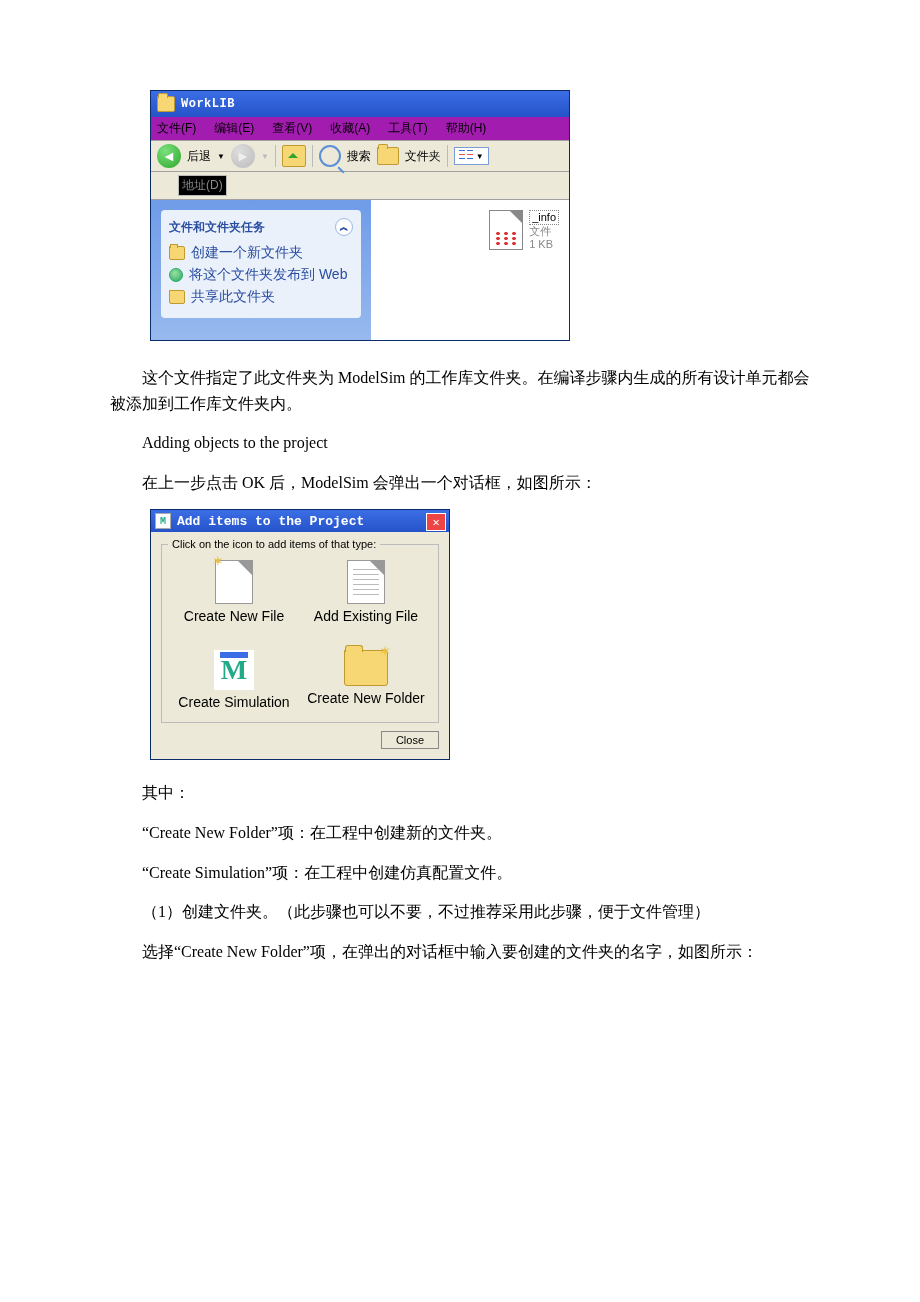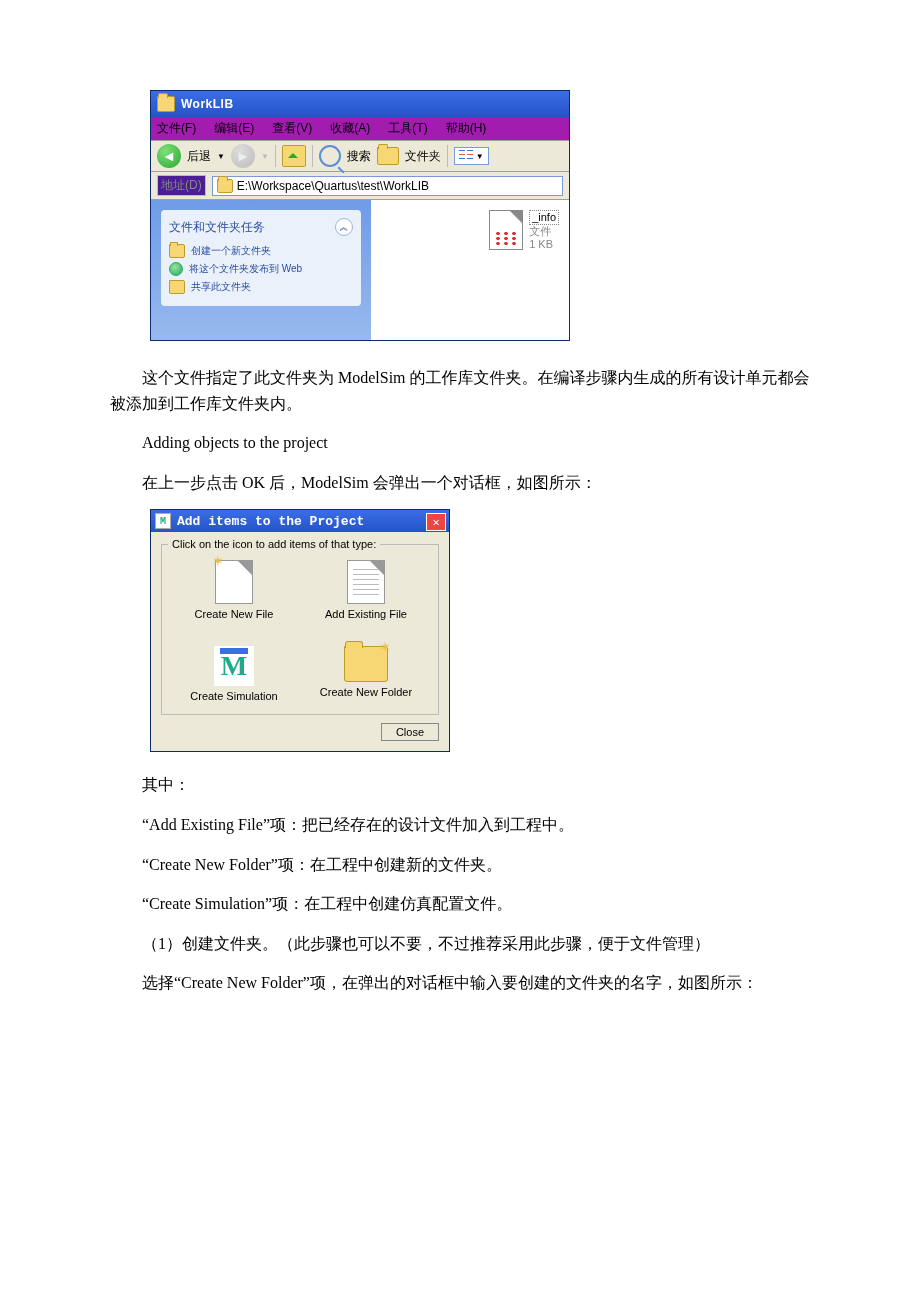--- a/index.html
+++ b/index.html
@@ -40,21 +40,21 @@
     position: relative;
   }
   .explorer .titlebar .folder-glyph::before {
     content: ""; position: absolute; top: -4px; left: 0;
     width: 8px; height: 4px; background: #f7d774;
     border: 1px solid #c19a2e; border-bottom: none;
     border-radius: 2px 2px 0 0;
   }
   .explorer .titlebar .title {
     font-weight: bold;
-    font-family: Liberation Sans, sans-serif;
+    font-family: Liberation Mono, monospace;
     letter-spacing: 0.5px;
   }
   .explorer .menubar {
     background: #a21caf;
     border-bottom: 1px solid #a0a0a0;
     padding: 3px 6px;
     display: flex;
     gap: 18px;
   }
   .explorer .toolbar {
@@ -118,22 +118,23 @@
   .views-btn .drop { font-size: 8px; }
   .explorer .addressbar {
     background: #ece9d8;
     border-bottom: 1px solid #a0a0a0;
     padding: 3px 6px;
     display: flex;
     align-items: center;
     gap: 6px;
   }
   .addressbar .label {
-    border: 1px solid #bbb; background: #4c1d95; padding: 1px 3px;
+    border: 1px solid #bbb; background: #000000; padding: 1px 3px;
     color: #888;
+    margin-left: 21px;
   }
   .addressbar .field {
     flex: 1; background: #fff; border: 1px solid #7a9cd4;
     padding: 2px 4px; display: flex; align-items: center; gap: 4px;
     font-family: "Microsoft Sans Serif", sans-serif;
   }
   .explorer .body {
     display: flex;
     background: #fff;
     min-height: 140px;
@@ -143,31 +144,31 @@
     background: linear-gradient(#6f9be8, #97b9ee);
     padding: 10px;
   }
   .tasks-box {
     background: #eaf1fb;
     border-radius: 4px;
     padding: 8px 8px 10px 8px;
   }
   .tasks-box .hdr {
     display: flex; justify-content: space-between; align-items: center;
-    color: #2a4da0; font-weight: normal; padding-bottom: 6px; text-align: center;
+    color: #2a4da0; font-weight: bold; padding-bottom: 6px; text-align: center;
   }
   .tasks-box .hdr .chev {
     width: 16px; height: 16px; border: 1px solid #9db7e0;
     border-radius: 50%; background: #fff; font-size: 9px;
     display: flex; align-items: center; justify-content: center;
     color: #2a4da0;
   }
   .tasks-box .task {
     display: flex; align-items: center; gap: 6px;
-    color: #2a4da0; font-size: 10px; padding: 2px 0;
+    color: #2a4da0; font-size: 14px; padding: 2px 0;
   }
   .tasks-box .task .ico { width: 14px; height: 12px; }
   .tasks-box .task .ico.folder { background:#f7d774; border:1px solid #c19a2e; border-radius:0 2px 2px 2px; position:relative;}
   .tasks-box .task .ico.folder::before {content:"";position:absolute;top:-3px;left:0;width:6px;height:3px;background:#f7d774;border:1px solid #c19a2e;border-bottom:none;}
   .tasks-box .task .ico.globe { width:12px;height:12px;border:1px solid #2a6; border-radius:50%; background:radial-gradient(circle at 40% 35%, #9de09d, #2a6);}
   .tasks-box .task .ico.share { background:#f7d774; border:1px solid #c19a2e; border-radius:0 2px 2px 2px;}
   .files-area { flex:1; padding: 10px; }
   .file-item { display: flex; gap: 6px; justify-content: flex-end; }
   .file-icon {
     width: 32px; height: 38px; background:#fff; border:1px solid #888;
@@ -222,21 +223,21 @@
   .msdlg .inner { padding: 6px 10px 10px 10px; }
   .msdlg fieldset {
     border: 1px solid #bbb; padding: 10px 6px 12px 6px; margin:0;
   }
   .msdlg legend { padding: 0 4px; color:#000; }
   .msgrid {
     display: grid; grid-template-columns: 1fr 1fr; row-gap: 26px;
     text-align: center;
   }
   .msitem { display:flex; flex-direction:column; align-items:center; gap:4px;}
-  .msitem .lbl { font-size: 11px; }
+  .msitem .lbl { font-size: 14px; }
   .ms-icon { width: 36px; height: 42px; position:relative; }
   .ms-new-file {
     background:#fff; border:1px solid #999;
   }
   .ms-new-file::before {
     content:""; position:absolute; top:0; right:0;
     border: 7px solid transparent; border-top-color:#999; border-right-color:#999;
   }
   .ms-new-file::after {
     content:"✶"; position:absolute; top:-8px; left:-4px; color:#e8c040; font-size:14px;
@@ -323,24 +324,20 @@
       <span class="folder-mini"></span>
       <span>文件夹</span>
       <span class="tb-sep"></span>
       <span class="views-btn">
         <span class="grid"></span>
         <span class="drop">▼</span>
       </span>
     </div>
     <div class="addressbar">
       <span class="label">地址(D)</span>
-      <span class="field">
-        <span class="folder-mini" style="width:14px;height:12px"></span>
-        <span>E:\Workspace\Quartus\test\WorkLIB</span>
-      </span>
     </div>
     <div class="body">
       <div class="tasks-panel">
         <div class="tasks-box">
           <div class="hdr">
             <span>文件和文件夹任务</span>
             <span class="chev">︽</span>
           </div>
           <div class="task">
             <span class="ico folder"></span>
@@ -412,19 +409,18 @@
           </div>
         </fieldset>
         <div class="btnrow">
           <button class="btn">Close</button>
         </div>
       </div>
     </div>
   </div>
 
   <p class="para">其中：</p>
-  <p class="para">“Add Existing File”项：把已经存在的设计文件加入到工程中。</p>
   <p class="para">“Create New Folder”项：在工程中创建新的文件夹。</p>
   <p class="para">“Create Simulation”项：在工程中创建仿真配置文件。</p>
   <p class="para">（1）创建文件夹。（此步骤也可以不要，不过推荐采用此步骤，便于文件管理）</p>
   <p class="para noin" style="text-indent:2em">选择“Create New Folder”项，在弹出的对话框中输入要创建的文件夹的名字，如图所示：</p>
 
 </div>
 
 </body></html>

